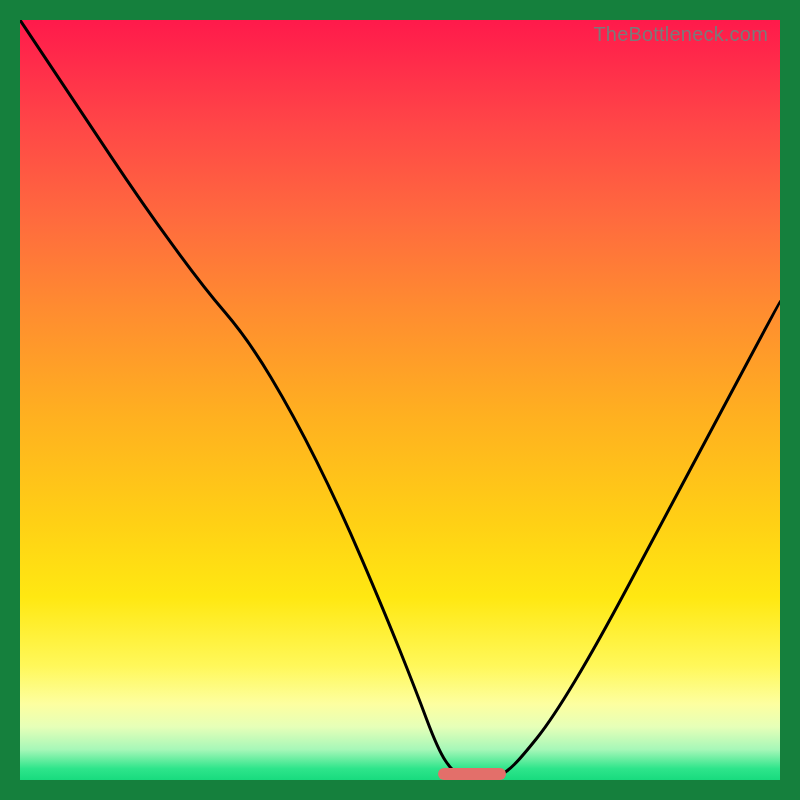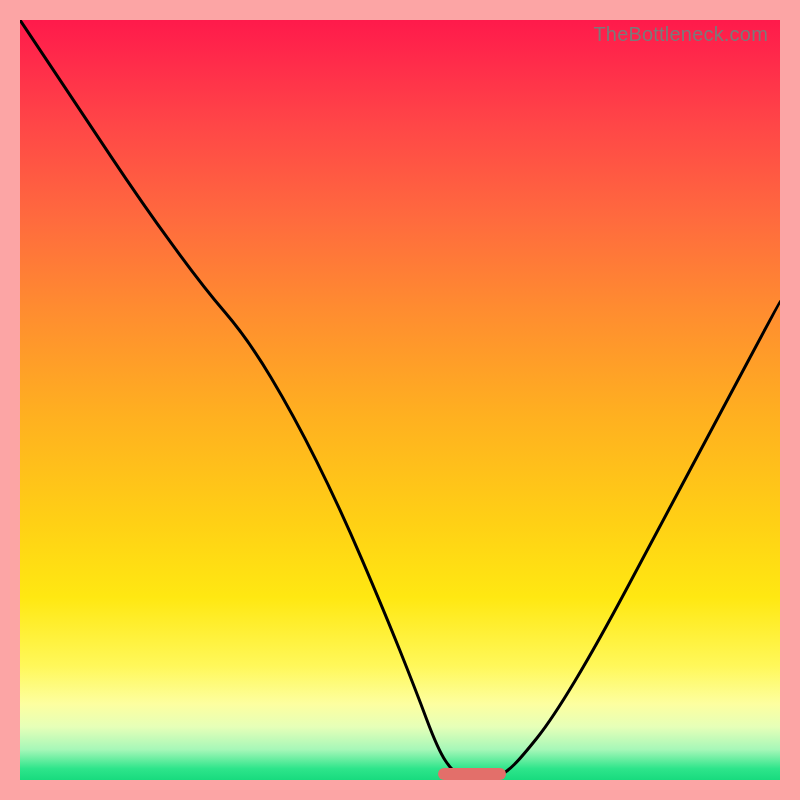--- a/index.html
+++ b/index.html
@@ -8,21 +8,21 @@
     width: 800px;
     height: 800px;
     overflow: hidden;
     background: #000;
     font-family: Arial, Helvetica, sans-serif;
   }
   .frame {
     position: relative;
     width: 800px;
     height: 800px;
-    background: #fca5a5;
+    background: #15803d;
   }
   .plot {
     position: absolute;
     left: 20px;
     top: 20px;
     width: 760px;
     height: 760px;
     background: linear-gradient(
       to bottom,
       #ff1a4b 0%,

